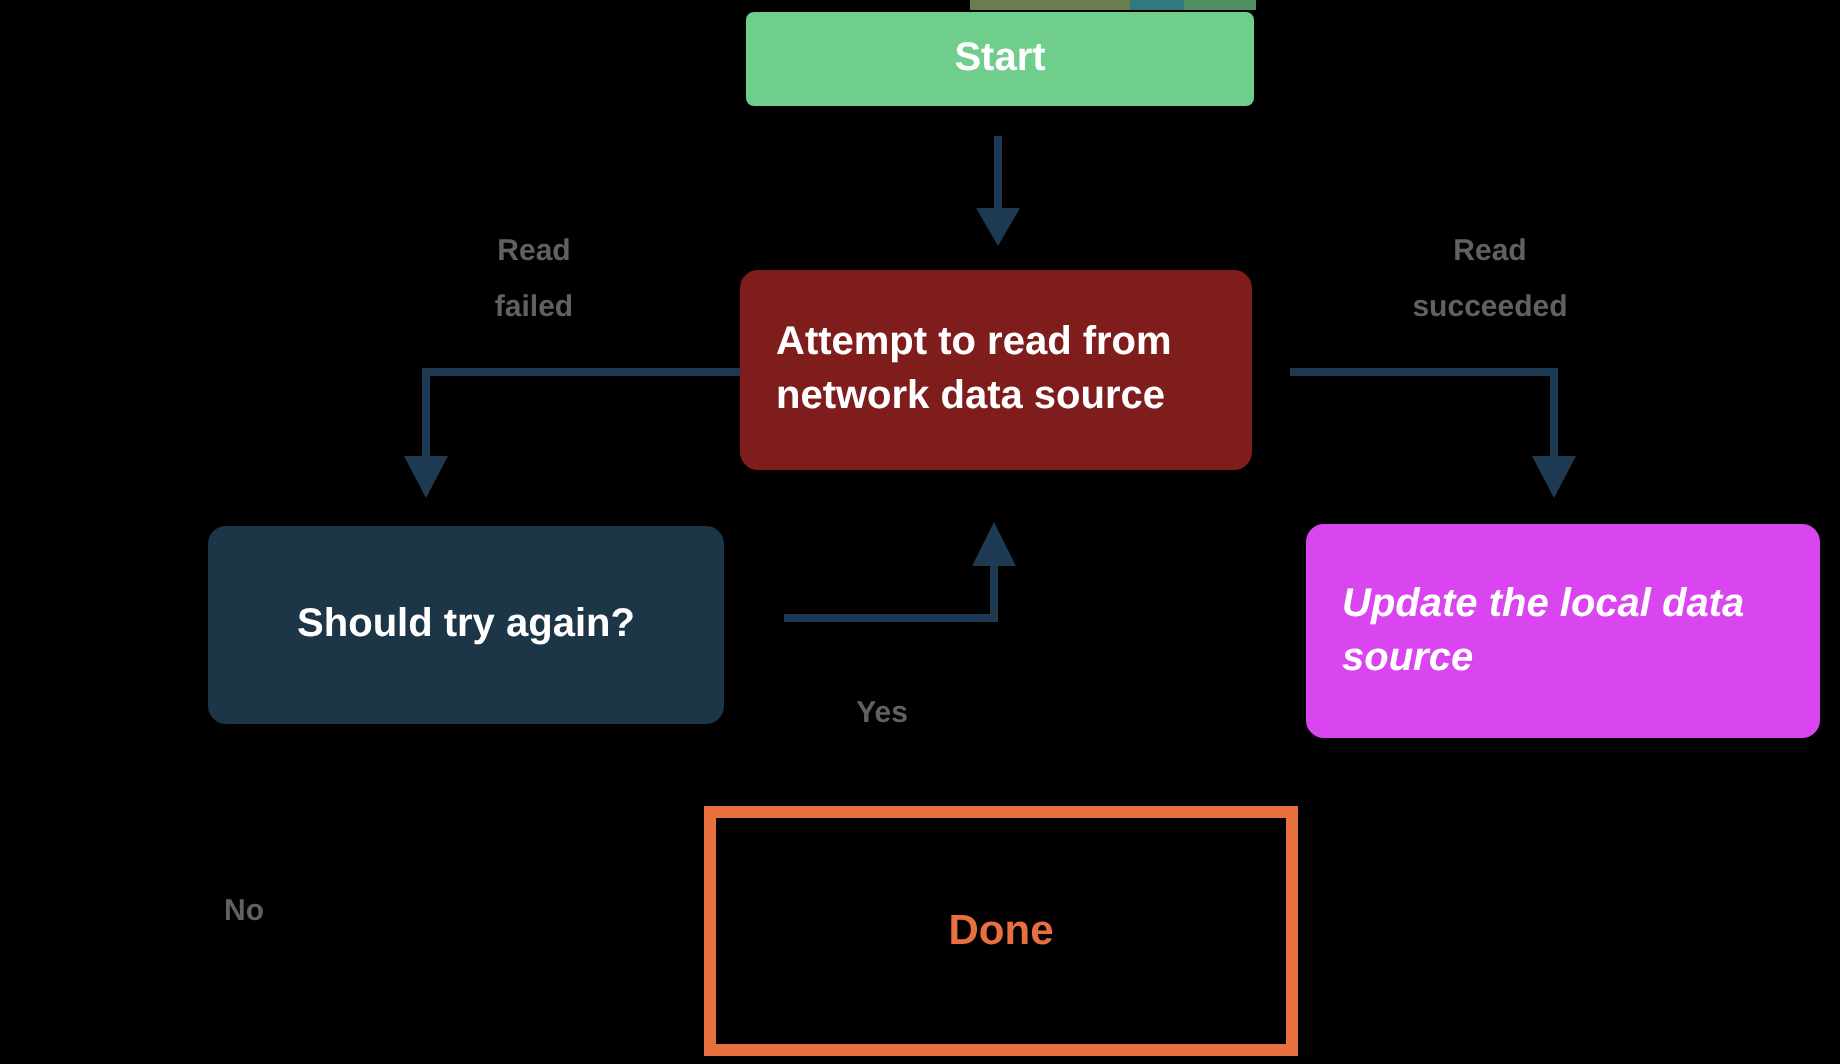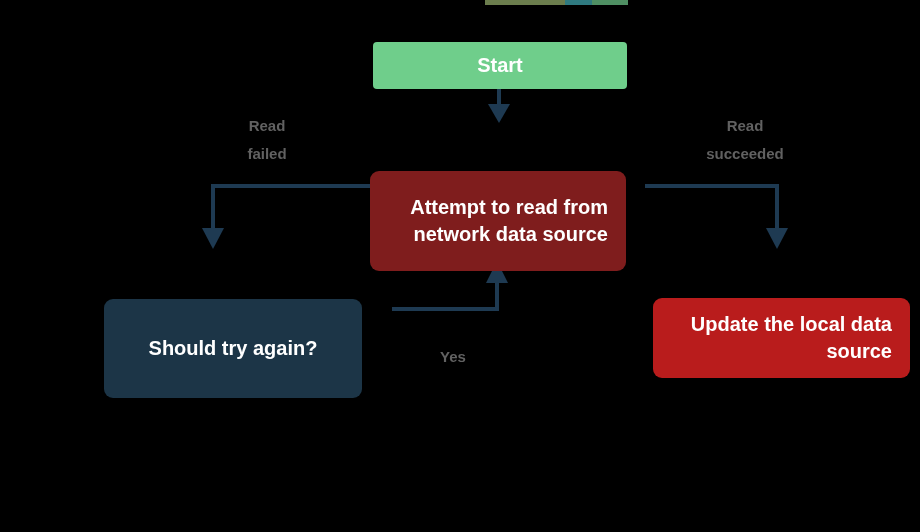--- a/index.html
+++ b/index.html
@@ -20,50 +20,50 @@
     left: 0;
     top: 0;
     width: 920px;
     height: 532px;
   }
   .node {
     position: absolute;
     display: flex;
     align-items: center;
     justify-content: center;
-    text-align: right;
+    text-align: left;
     box-sizing: border-box;
     color: #ffffff;
     font-size: 20px;
     font-weight: 600;
     line-height: 27px;
-    margin-top: 36px;
   }
   .node-start {
     left: 373px; top: 6px; width: 254px; height: 47px;
     background: #6FCE8B;
     border-radius: 4px;
   }
   .node-attempt {
     left: 370px; top: 135px; width: 256px; height: 100px;
     background: #7f1d1d;
     border-radius: 9px;
     padding: 0 18px;
   }
   .node-retry {
     left: 104px; top: 263px; width: 258px; height: 99px;
     background: #1C3547;
     border-radius: 9px;
     padding: 0 18px;
   }
   .node-update {
-    left: 653px; top: 262px; width: 257px; height: 80px;
-    background: #b91c1c;
+    left: 653px; top: 262px; width: 257px; height: 107px;
+    background: #d946ef;
     border-radius: 9px;
     padding: 0 18px;
+    font-style: italic;
   }
   .node-done {
     left: 352px; top: 403px; width: 297px; height: 125px;
     background: transparent;
     border: 6px solid #E7703E;
     color: #E7703E;
     font-size: 21px;
     font-weight: 700;
     border-radius: 0;
   }
@@ -71,21 +71,21 @@
     position: absolute;
     color: #616161;
     font-size: 15px;
     font-weight: 700;
     line-height: 28px;
     text-align: center;
     white-space: pre-line;
   }
   .label-read-failed    { left: 197px; top: 112px; width: 140px; }
   .label-read-succeeded { left: 675px; top: 112px; width: 140px; }
-  .label-yes            { left: 403px; top: 343px; width: 100px; }
+  .label-yes            { left: 391px; top: 343px; width: 100px; }
   .label-no             { left: 72px;  top: 442px; width: 100px; }
   .top-artifact {
     position: absolute;
     top: 0; height: 5px;
   }
   .artifact-1 { left: 485px; width: 80px; background: #6b7d4d; }
   .artifact-2 { left: 565px; width: 27px; background: #2f7a80; }
   .artifact-3 { left: 592px; width: 36px; background: #4f8f63; }
 </style>
 </head>
@@ -129,23 +129,27 @@
   </div>
 
   <div class="node node-retry">
     <span>Should try again?</span>
   </div>
 
   <div class="node node-update">
     <span>Update the local data source</span>
   </div>
 
+  <div class="node node-done">
+    <span>Done</span>
+  </div>
 
   <div class="edge-label label-read-failed">Read
 failed</div>
 
   <div class="edge-label label-read-succeeded">Read
 succeeded</div>
 
   <div class="edge-label label-yes">Yes</div>
 
+  <div class="edge-label label-no">No</div>
 
 </div>
 
 </body></html>

